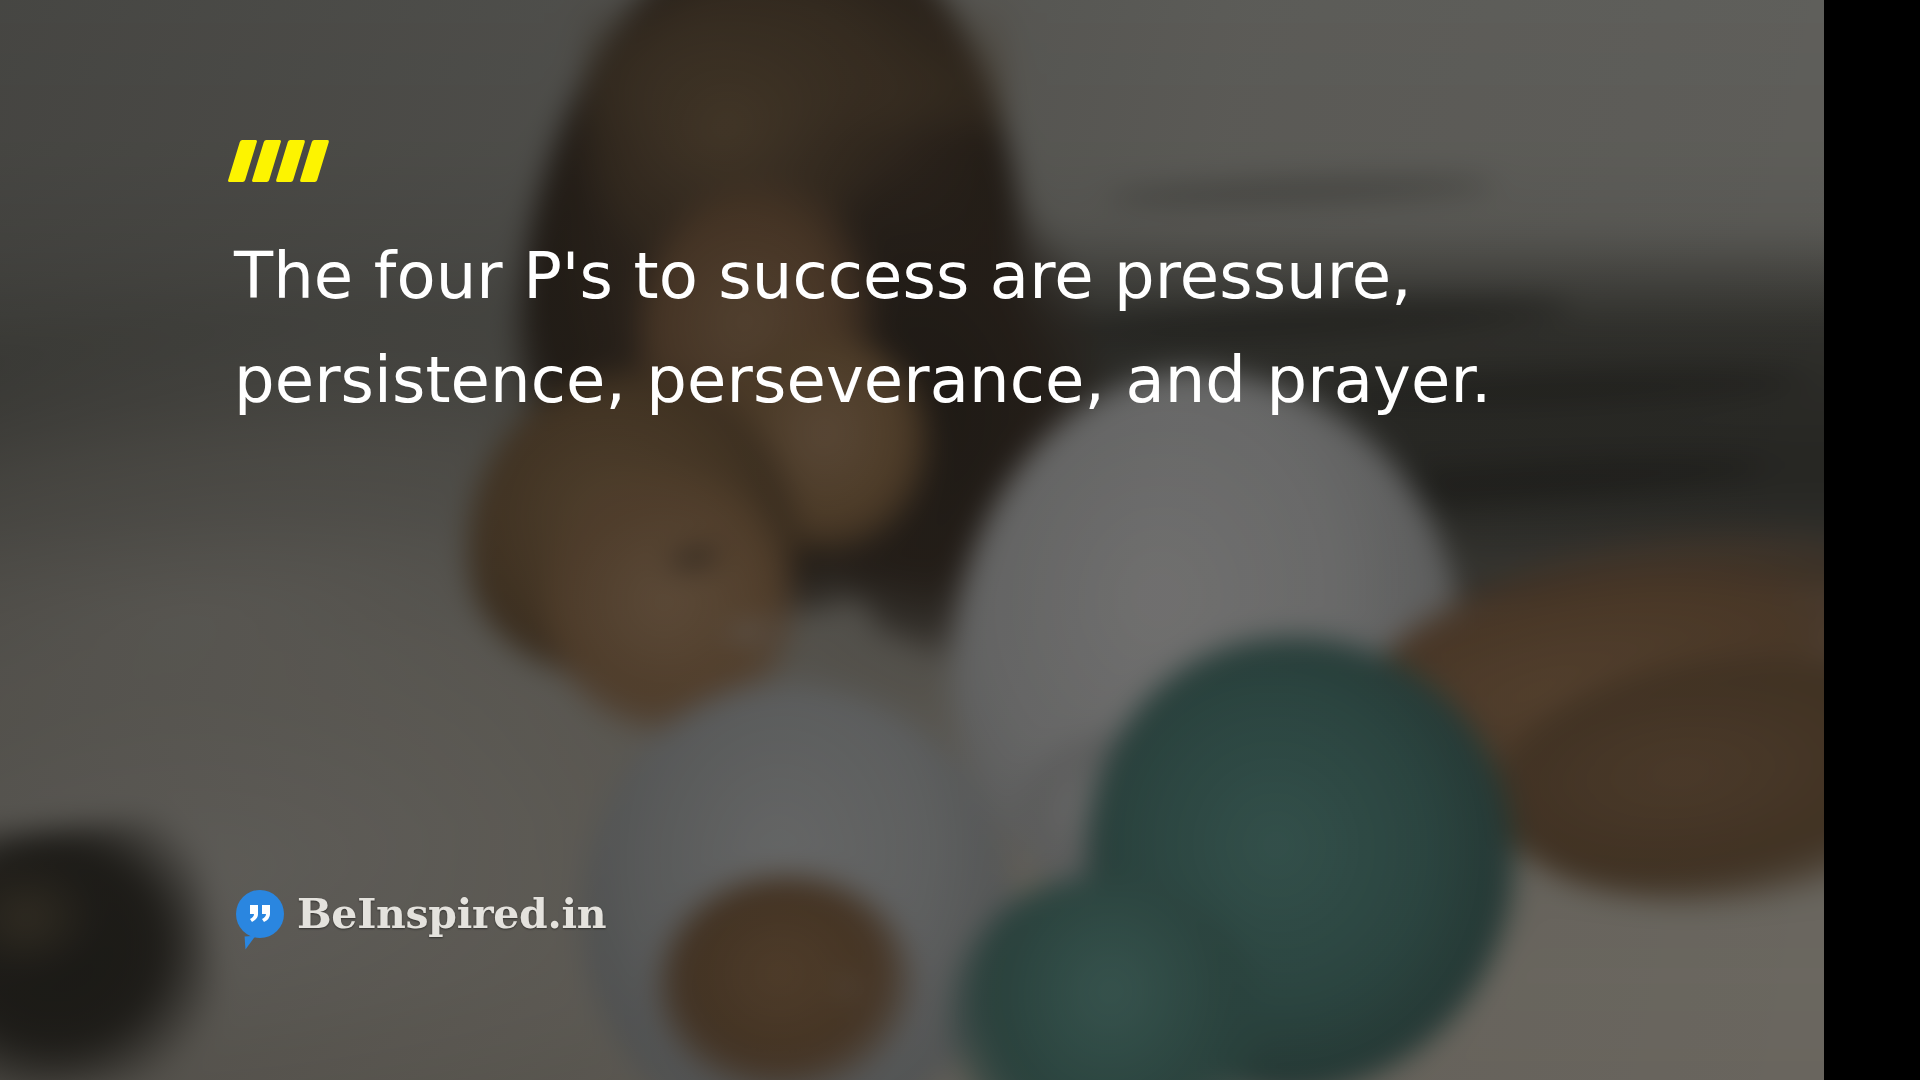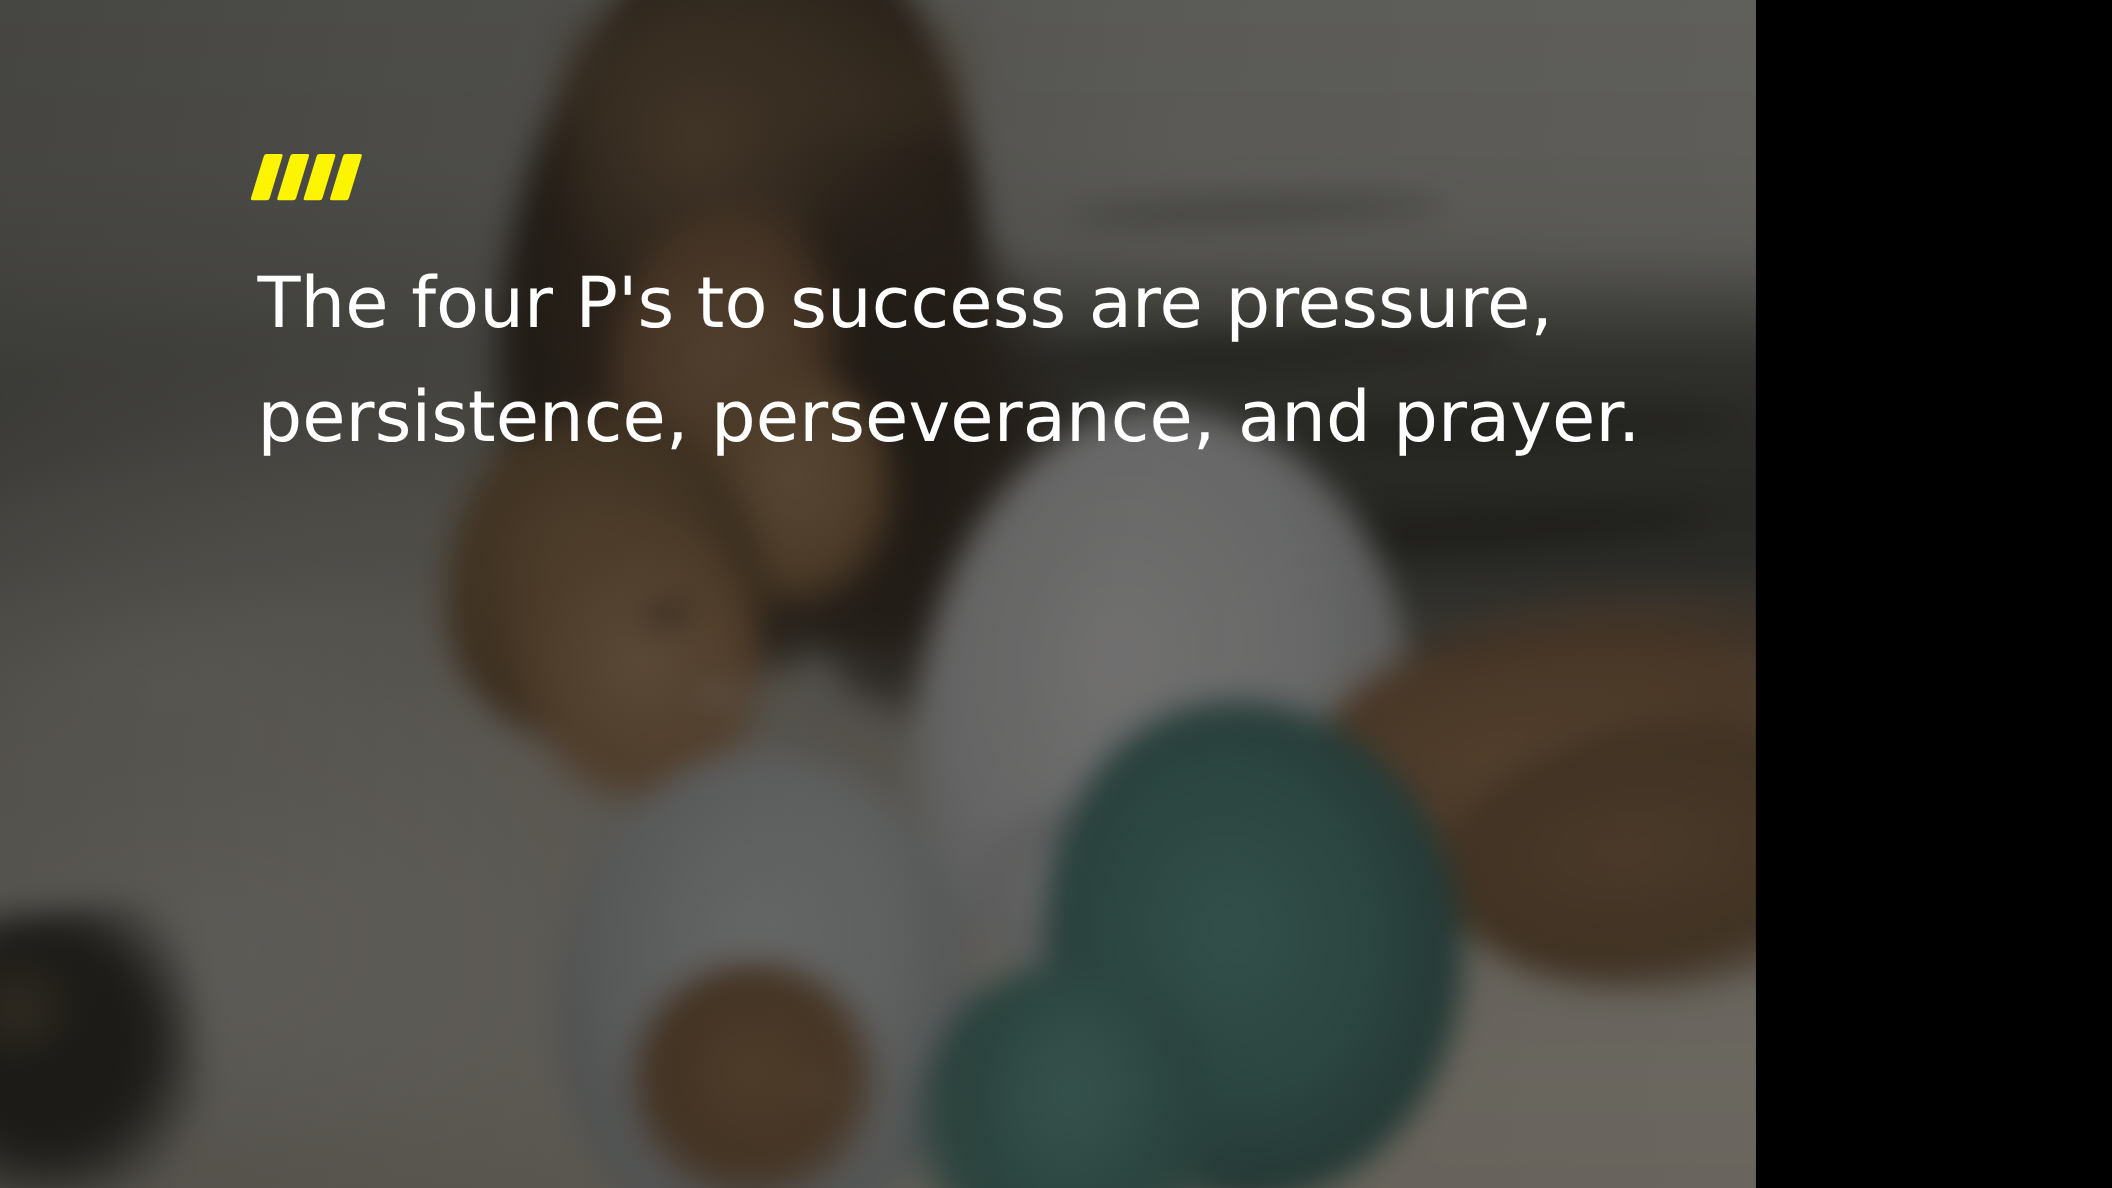--- a/index.html
+++ b/index.html
@@ -1,20 +1,20 @@
 <!DOCTYPE html>
 <html><head>
 <meta charset="utf-8">
 <style>
   * { margin:0; padding:0; box-sizing:border-box; }
   html,body { width:1920px; height:1080px; overflow:hidden; background:#000; }
 
   .stage{
     position:relative;
-    width:1596px; height:1080px;
+    width:1824px; height:1080px;
     overflow:hidden;
     font-family:"DejaVu Sans", sans-serif;
   }
 
   
   .photo{
     position:absolute; inset:-60px;
     filter: blur(14px) saturate(0.92);
   }
   
@@ -326,15 +326,24 @@
     <div class="quote-mark">
       <i></i>
       <i></i>
       <i></i>
       <i></i>
     </div>
 
     <div class="quote-text">The four P's to success are pressure, persistence, perseverance, and prayer.</div>
 
 
+    <div class="logo">
+      <span class="logo-bubble">
+        <svg width="26" height="22" viewBox="0 0 26 22" aria-hidden="true">
+          <path d="M3 2 h8 v9 q0 5 -6 8 l-2 -3 q4 -2 4 -5 h-4 z" fill="#ffffff"></path>
+          <path d="M15 2 h8 v9 q0 5 -6 8 l-2 -3 q4 -2 4 -5 h-4 z" fill="#ffffff"></path>
+        </svg>
+      </span>
+      <span class="logo-text">BeInspired.in</span>
+    </div>
 
   </div>
 </div>
 
 </body></html>

